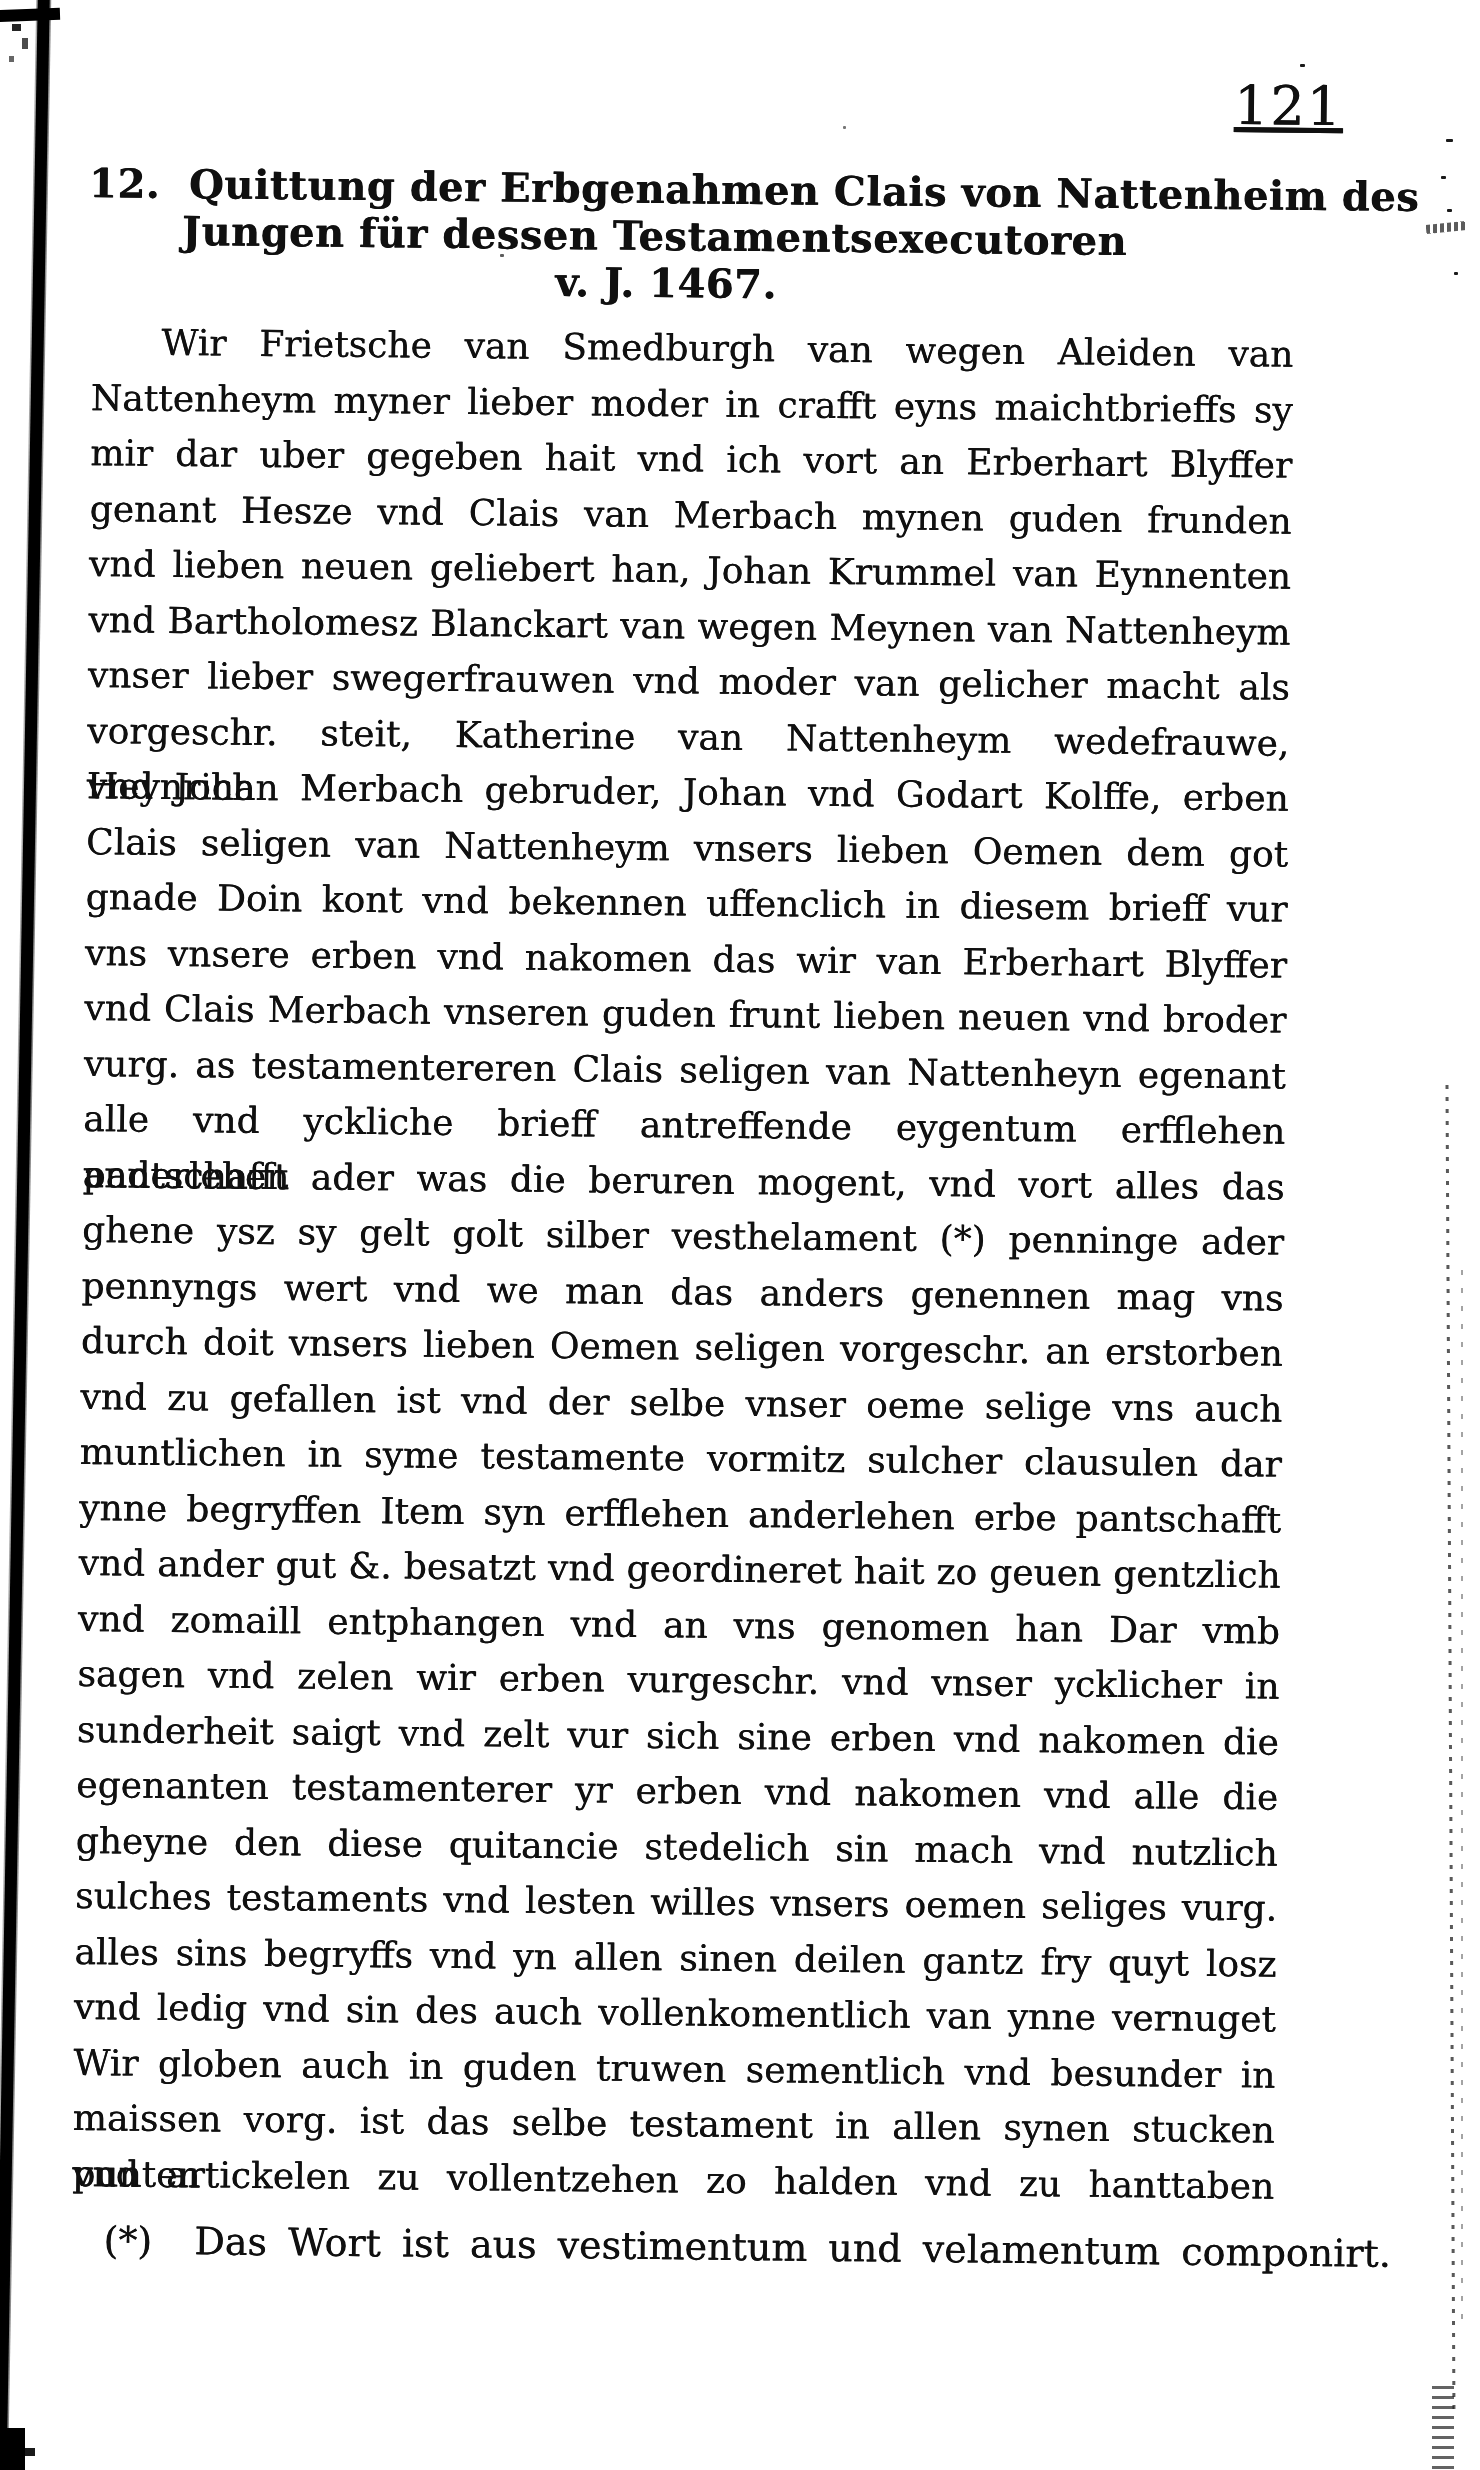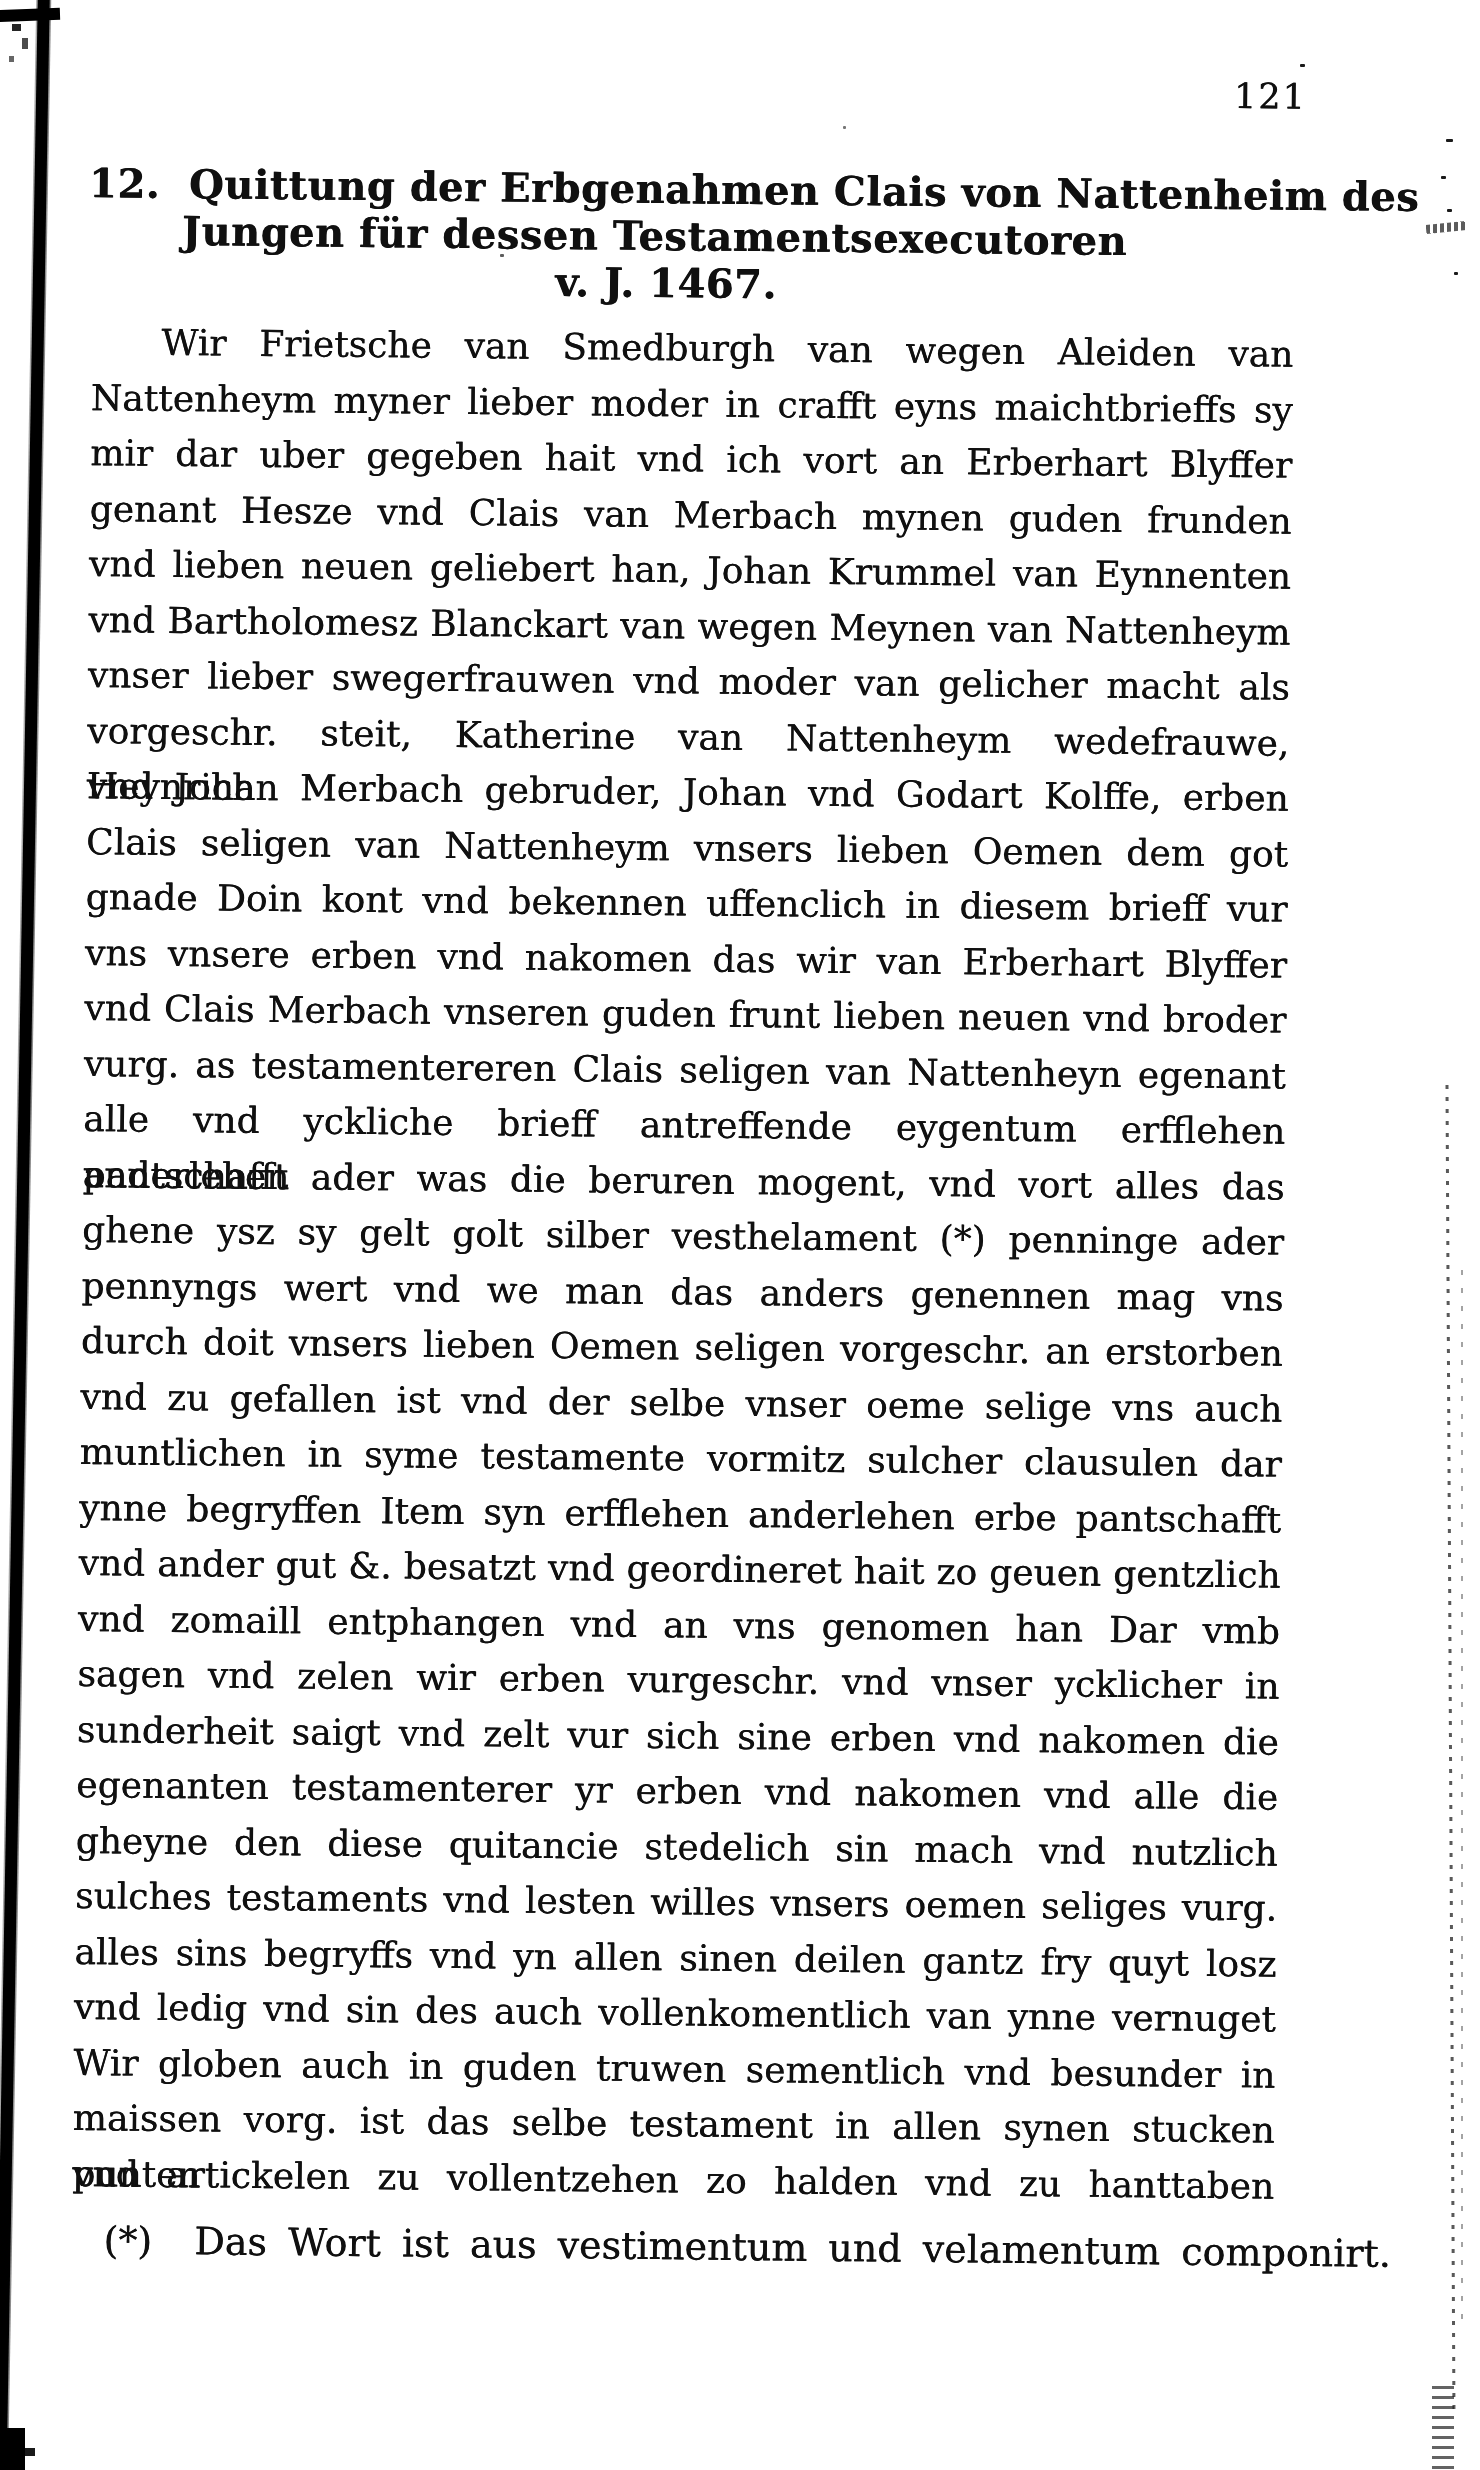--- a/index.html
+++ b/index.html
@@ -42,22 +42,23 @@
   }
   .dotclu{
     position:absolute;left:1432px;top:2386px;width:22px;height:84px;opacity:.7;
     background:
       repeating-linear-gradient(180deg,#222 0 3px,transparent 3px 10px),
       repeating-linear-gradient(90deg,transparent 0 6px,#fff 6px 9px);
   }
   
   .page-number{
     position:absolute;left:1222px;top:74px;
-    font-size:35px;line-height:1;letter-spacing:2px;font-weight:400;
+    font-size:54px;line-height:1;letter-spacing:2px;font-weight:400;
     text-shadow:0.4px 0 0 currentColor;
+    text-decoration:underline;
   }
   .heading{
     position:absolute;left:78px;top:166px;width:1200px;text-align:center;
     font-weight:700;
   }
   .heading .hl{
     font-size:40px;line-height:47px;white-space:nowrap;
     letter-spacing:0.5px;text-shadow:0.5px 0 0 currentColor;
   }
   .body-text{

